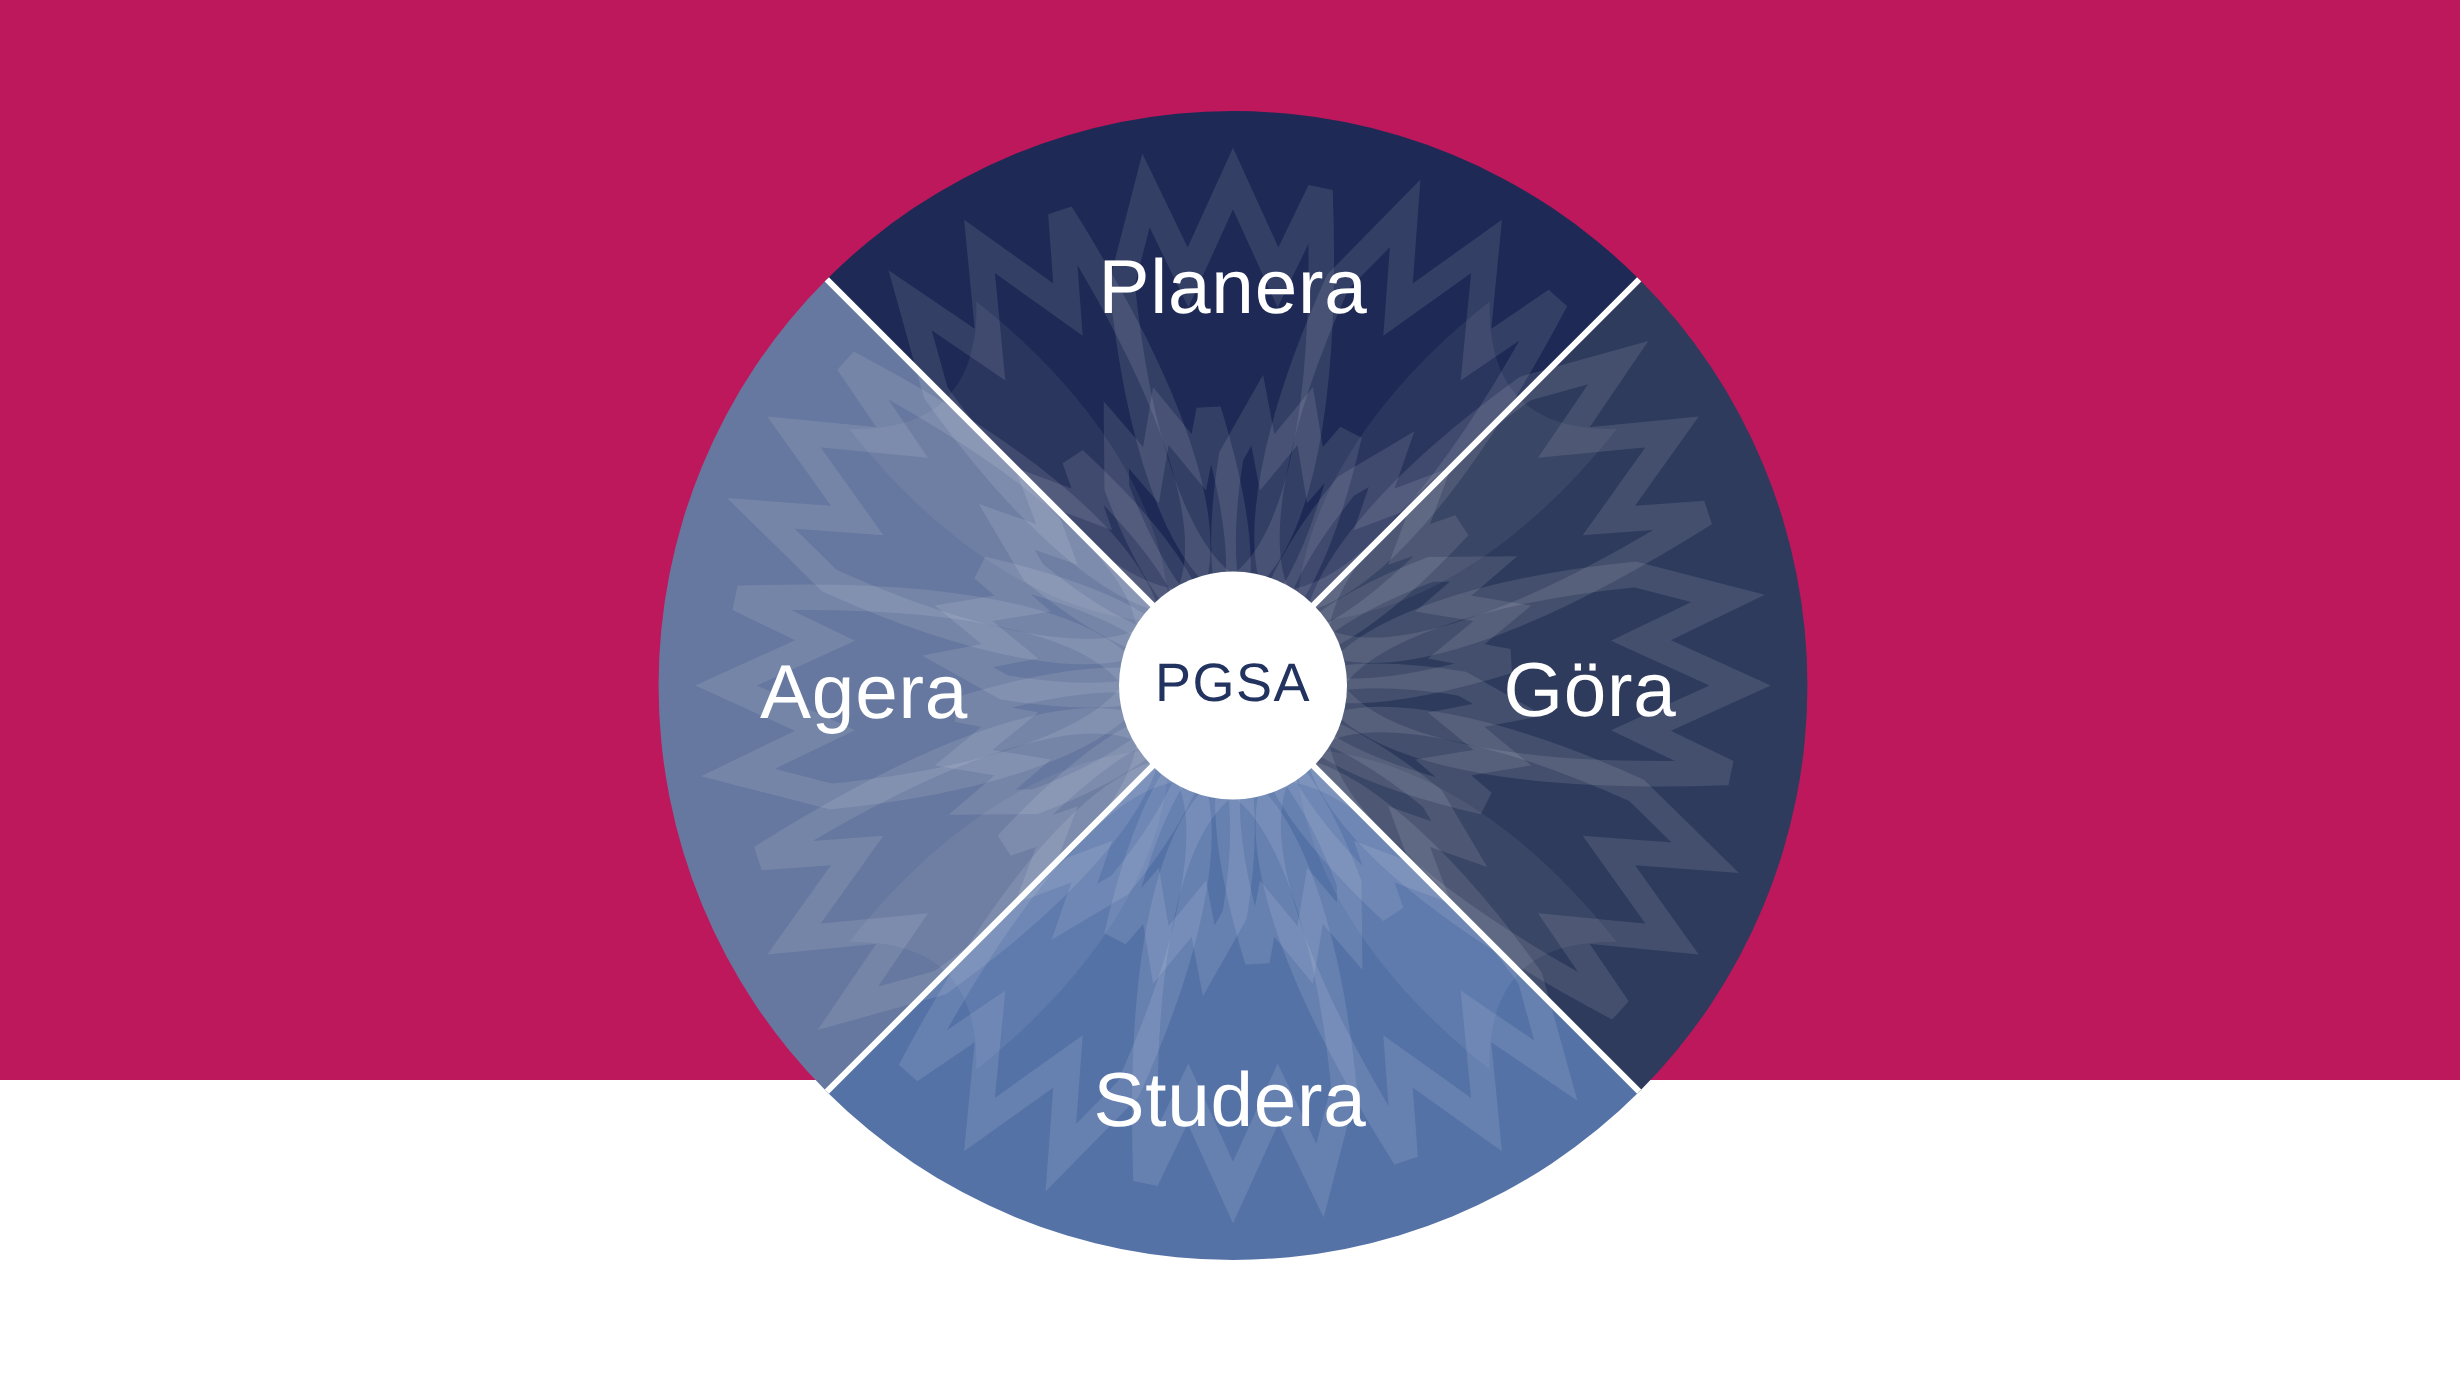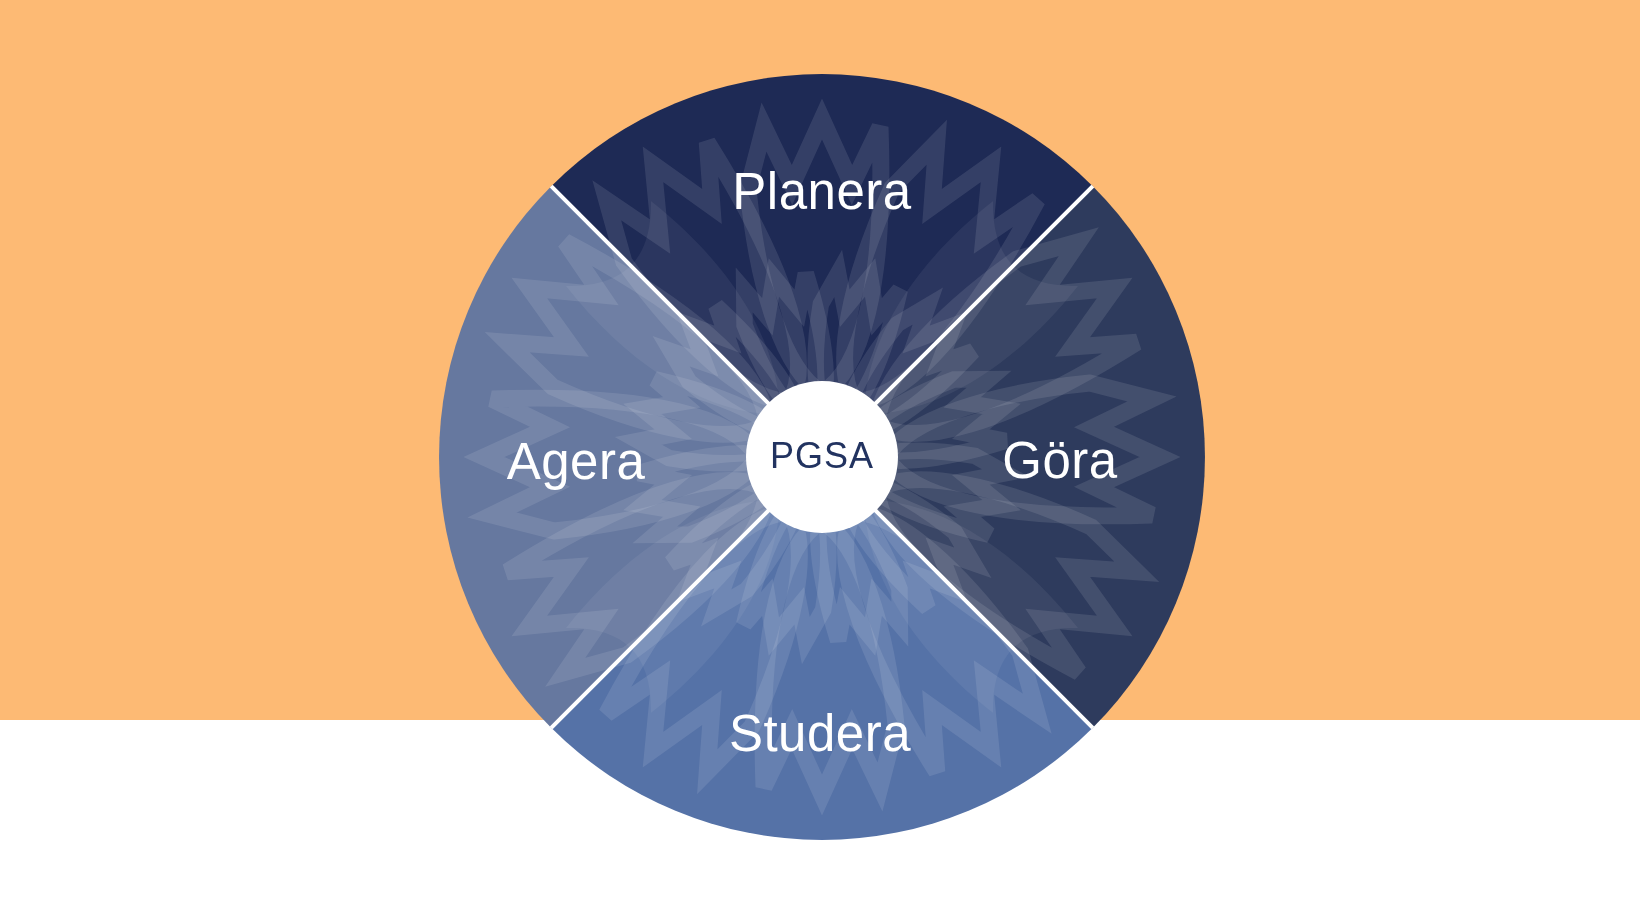--- a/index.html
+++ b/index.html
@@ -8,21 +8,21 @@
     background: #ffffff;
     width: 1640px;
     height: 924px;
     overflow: hidden;
     font-family: "Liberation Sans", sans-serif;
   }
   .stage {
     position: relative;
     width: 1640px;
     height: 720px;
-    background: #fdba74;
+    background: #be185d;
   }
   svg { display: block; }
   .quadrant-label {
     font-family: "Liberation Sans", sans-serif;
     font-size: 51px;
     font-weight: 400;
     letter-spacing: 0.5px;
   }
   .center-label {
     font-family: "Liberation Sans", sans-serif;

